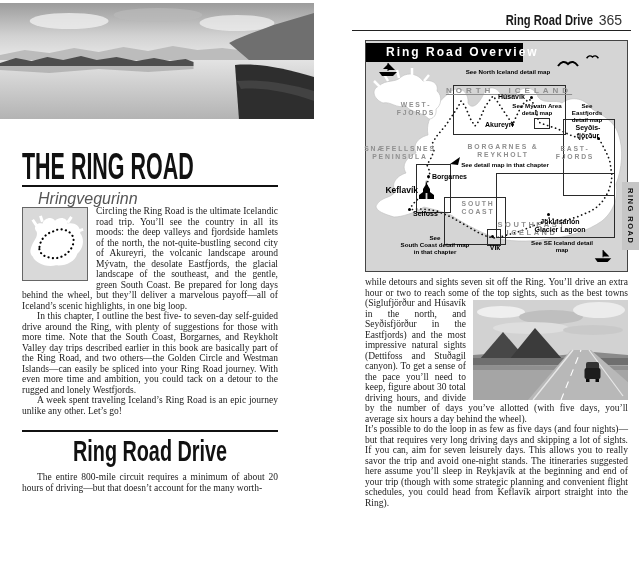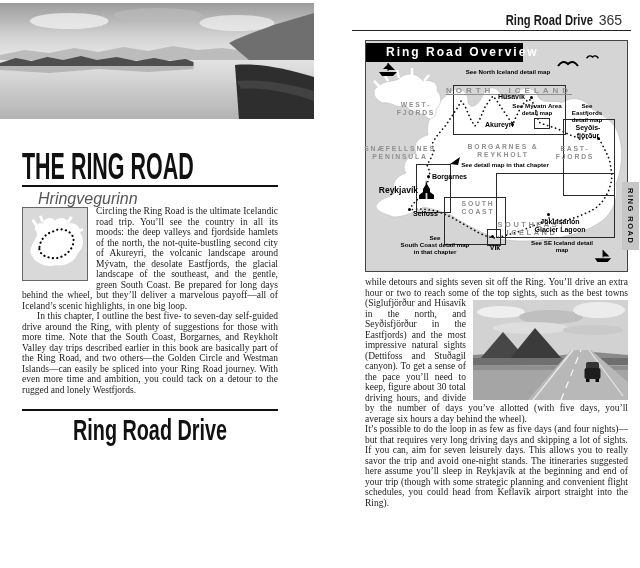--- a/index.html
+++ b/index.html
@@ -88,22 +88,24 @@
     <p>
       <svg class="inset" viewBox="0 0 66 74">
         <rect width="66" height="74" fill="#d9d9d9"></rect>
         <path d="M8,42 C10,34 16,30 14,24 C10,20 14,14 20,16 C22,10 30,8 33,13 C38,8 46,10 46,16 C52,14 60,18 59,26 C64,32 62,42 56,47 C54,55 44,60 34,59 C24,62 12,56 10,50 C8,48 7,45 8,42 Z" fill="#ffffff"></path>
         <path d="M14,18 L10,12 M20,14 L18,8 M46,15 L50,9 M56,24 L62,22" stroke="#fff" stroke-width="3" fill="none"></path>
         <path d="M17,40 C18,32 24,26 31,24 C38,20 46,22 50,27 C54,32 52,39 48,44 C43,50 35,53 28,51 C21,50 16,46 17,40 Z" fill="none" stroke="#000" stroke-width="2.2" stroke-linecap="round" stroke-dasharray="0.1 4.4"></path>
       </svg>
       <span>Circling the Ring Road is the ultimate Icelandic road trip. You’ll see the country in all its moods: the deep valleys and fjordside hamlets of the north, the not-quite-bustling second city of Akureyri, the volcanic landscape around Mývatn, the desolate Eastfjords, the glacial landscape of the southeast, and the gentle, green South Coast. Be prepared for long days behind the wheel, but they’ll deliver a marvelous payoff—all of Iceland’s scenic highlights, in one big loop.</span>
     </p>
     <p class="ind">In this chapter, I outline the best five- to seven-day self-guided drive around the Ring, with plenty of suggestions for those with more time. Note that the South Coast, Borgarnes, and Reykholt Valley day trips described earlier in this book are basically part of the Ring Road, and two others—the Golden Circle and Westman Islands—can easily be spliced into your Ring Road journey. With even more time and ambition, you could tack on a detour to the rugged and lonely Westfjords.</p>
+    <p class="ind">A week spent traveling Iceland’s Ring Road is an epic journey unlike any other. Let’s go!</p>
     <div class="sec-rule"></div>
     <h2 class="sec-title">Ring Road Drive</h2>
+    <p class="ind">The entire 800-mile circuit requires a minimum of about 20 hours of driving—but that doesn’t account for the many worth-</p>
   </div>
 
   <div class="abs hdr">
     <span class="t">Ring Road Drive</span><span class="n">365</span>
   </div>
   <div class="abs hdr-rule"></div>
 
   <div class="abs map">
     <svg class="base" width="261" height="230" viewBox="0 0 261 230">
 
@@ -151,21 +153,21 @@
     <span class="mlbl see c" style="left:221px;top:62px;">See Eastfjords
 detail map</span>
     <span class="mlbl town c" style="left:222px;top:83px;">Seyðis-
 fjörður</span>
     <span class="mlbl region c" style="left:209px;top:104px;">EAST-
 FJORDS</span>
     <span class="mlbl region c" style="left:137px;top:102px;">BORGARNES &amp;
 REYKHOLT</span>
     <span class="mlbl see c" style="left:139px;top:121px;">See detail map in that chapter</span>
     <span class="mlbl town" style="left:66px;top:132px;">Borgarnes</span>
-    <span class="mlbl city" style="left:10px;top:146px;width:42px;text-align:right;">Reykjavík</span>
+    <span class="mlbl city" style="left:10px;top:146px;width:42px;text-align:right;">Keflavík</span>
     <span class="mlbl town" style="left:47px;top:169px;">Selfoss</span>
     <span class="mlbl region c" style="left:112px;top:159px;">SOUTH
 COAST</span>
     <span class="mlbl region-mid c" style="left:166px;top:136px;">SOUTHEAST
 ICELAND</span>
     <span class="mlbl town c" style="left:194px;top:177px;">Jökulsárlón
 Glacier Lagoon</span>
     <span class="mlbl see c" style="left:69px;top:194px;">See
 South Coast detail map
 in that chapter</span>

